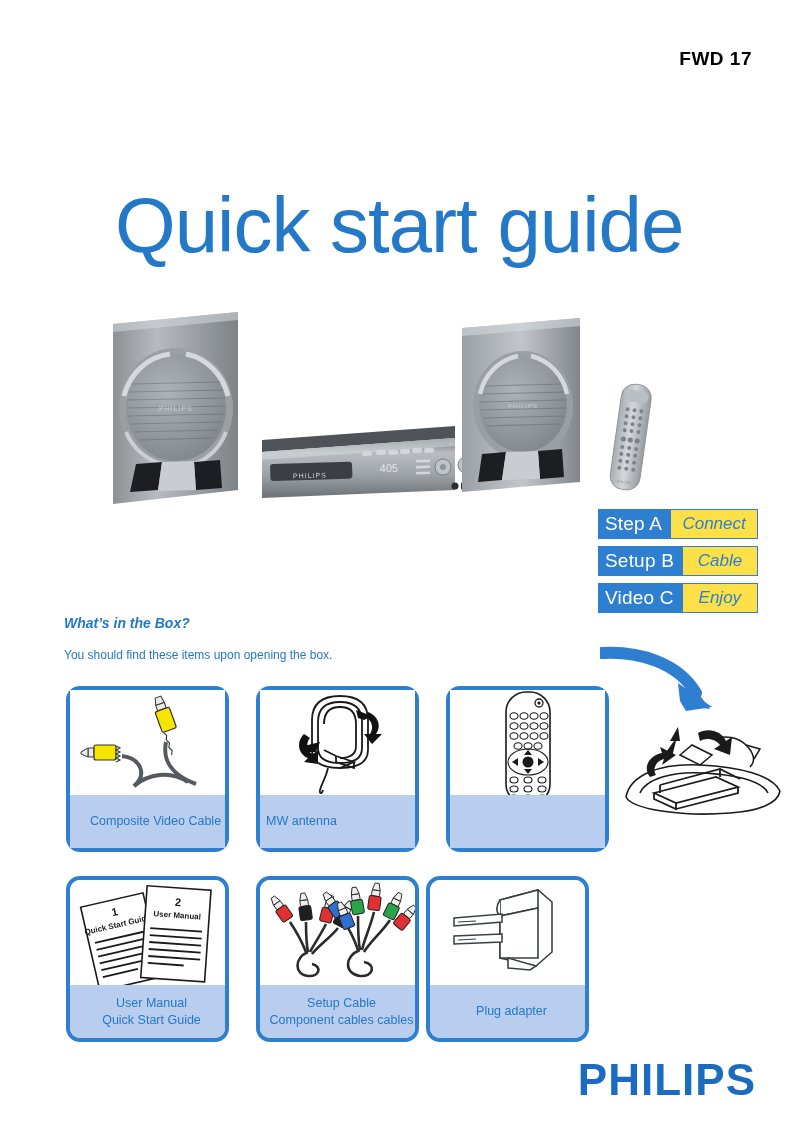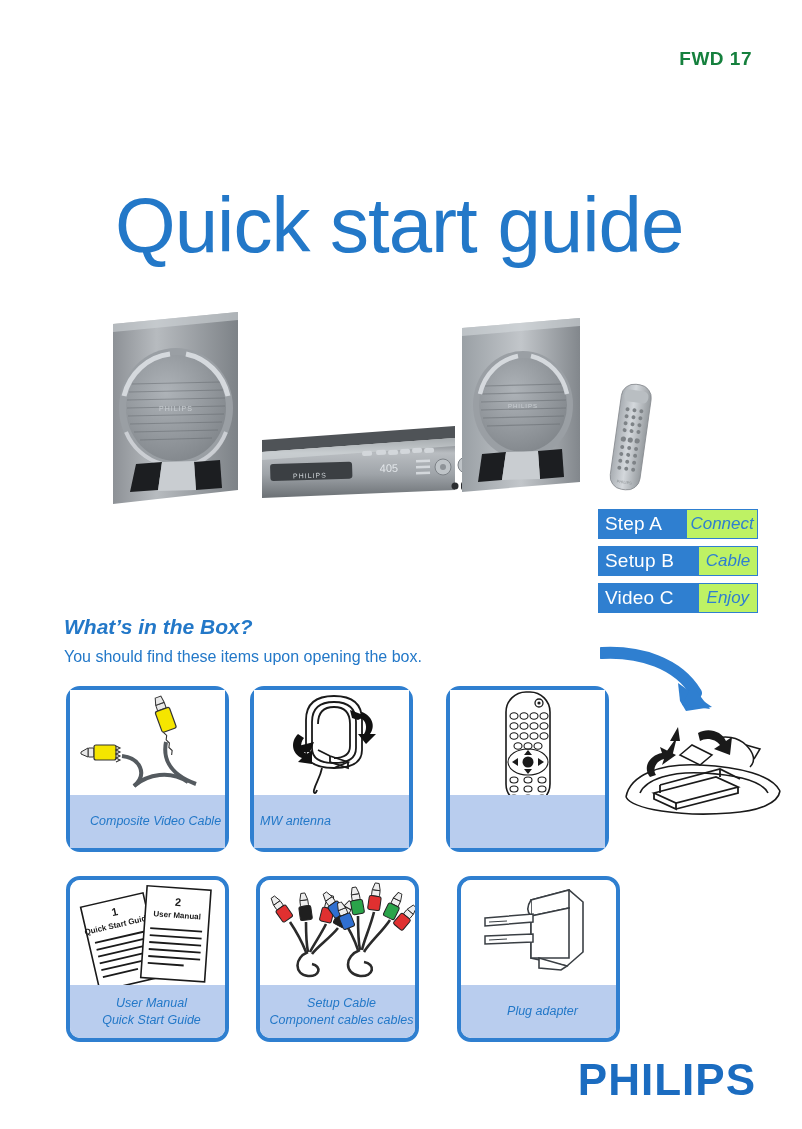--- a/index.html
+++ b/index.html
@@ -10,21 +10,21 @@
     color:#1f6ec4;
     position:relative;
     overflow:hidden;
   }
   .page{position:relative;width:802px;height:1129px;}
 
   
   .model-code{
     position:absolute;top:48px;right:50px;
     font-size:19px;font-weight:700;letter-spacing:.5px;
-    color:#15803d;
+    color:#000000;
   }
 
   
   .main-title{
     position:absolute;left:115px;top:186px;
     font-size:78px;font-weight:400;
     color:#2378c8;
     letter-spacing:-1px;
     line-height:1;
     white-space:nowrap;
@@ -37,42 +37,42 @@
   .steps{position:absolute;left:598px;top:509px;width:160px;}
   .step-row{
     display:flex;align-items:stretch;
     height:30px;margin-bottom:7px;
     box-sizing:border-box;
   }
   .step-left{
     background:#2f7fd0;color:#ffffff;
     font-size:19px;font-weight:400;
     display:flex;align-items:center;
-    padding:0 25px 0 7px;
+    padding:0 9px 0 7px;
     white-space:nowrap;
     letter-spacing:.2px;
   }
   .step-right{
-    flex:1;background:#bef264;
+    flex:1;background:#fde047;
     border:1px solid #2f7fd0;
     border-left:none;
     color:#2f7fd0;font-style:italic;font-size:17px;
     display:flex;align-items:center;justify-content:center;
     white-space:nowrap;
   }
 
   
   .box-head{
     position:absolute;left:64px;top:615px;
-    font-size:21px;font-weight:700;font-style:italic;
+    font-size:14px;font-weight:700;font-style:italic;
     color:#2378c8;white-space:nowrap;
   }
   .box-sub{
     position:absolute;left:64px;top:648px;
-    font-size:16px;color:#2378c8;white-space:nowrap;
+    font-size:12px;color:#2378c8;white-space:nowrap;
   }
 
   
   .grid{position:absolute;left:66px;top:686px;width:548px;}
   .item-card{
     position:absolute;
     width:163px;height:166px;
     border:4px solid #2f7fd0;
     border-radius:14px;
     background:#ffffff;
@@ -99,21 +99,20 @@
   .card-label.centered{width:151px;align-items:center;padding-left:0;}
   .card-label.shift{left:-70px;width:260px;align-items:flex-start;padding-left:76px;}
 
   
   .item-card.overflow{overflow:visible;}
   .item-card.overflow .card-band{overflow:hidden;}
 
   .band-text-layer{
     position:absolute;left:0;right:0;bottom:0;height:53px;
     pointer-events:none;
-    font-style:italic;
   }
 
   
   .arrow-art{position:absolute;left:600px;top:645px;width:200px;height:90px;}
   .battery-art{position:absolute;left:620px;top:715px;width:170px;height:110px;}
 
   
   .brand{
     position:absolute;right:46px;bottom:24px;
     font-size:44px;font-weight:700;letter-spacing:1px;
@@ -355,21 +354,21 @@
         </svg>
       </div>
       <div class="card-band"></div>
       <div class="band-text-layer">
         <div class="card-label wide">
           <span>Composite Video Cable</span>
         </div>
       </div>
     </div>
 
-    <div class="item-card overflow" style="left:184px;top:0px;">
+    <div class="item-card overflow" style="left:190px;top:0px;">
       <div class="card-art">
         <svg width="155" height="105" viewBox="0 0 155 105">
           <g fill="none" stroke="#1a1a1a" stroke-width="1.8">
             <path d="M52 30 C 52 14, 62 6, 80 6 C 98 6, 108 14, 108 30 L 108 60 C 108 72, 98 78, 80 78 C 62 78, 52 72, 52 60 Z"></path>
             <path d="M58 32 C 58 18, 66 12, 80 12 C 94 12, 102 18, 102 32 L 102 58 C 102 68, 94 73, 80 73 C 66 73, 58 68, 58 58 Z"></path>
             <path d="M64 34 C 64 22, 70 17, 80 17 C 90 17, 96 22, 96 34 L 96 56 C 96 64, 90 68, 80 68"></path>
             <path d="M64 60 L 76 66 L 94 72 L 80 78"></path>
             <path d="M76 66 L 76 72 L 94 78 L 94 72"></path>
             <path d="M68 78 C 66 88, 62 92, 60 100 C 59 104, 62 104, 63 100"></path>
           </g>
@@ -556,21 +555,21 @@
       </div>
       <div class="card-band"></div>
       <div class="band-text-layer">
         <div class="card-label centered">
           <span>Setup Cable</span>
           <span>Component cables cables</span>
         </div>
       </div>
     </div>
 
-    <div class="item-card" style="left:391px;top:190px;padding-left:32px;">
+    <div class="item-card" style="left:360px;top:190px;padding-left:32px;">
       <div class="card-art">
         <svg width="155" height="105" viewBox="0 0 155 105">
           <g fill="#fff" stroke="#3a3f44" stroke-width="1.6">
             <polygon points="70,20 108,10 122,22 122,72 106,86 70,78"></polygon>
             <polygon points="70,20 108,10 108,28 70,36"></polygon>
             <polygon points="70,36 108,28 108,78 70,78" fill="#fff"></polygon>
             <path d="M70 20 C 66 26, 66 32, 70 36"></path>
             <polygon points="78,78 78,88 100,90 106,86"></polygon>
           </g>
           <g fill="#fff" stroke="#3a3f44" stroke-width="1.5">

